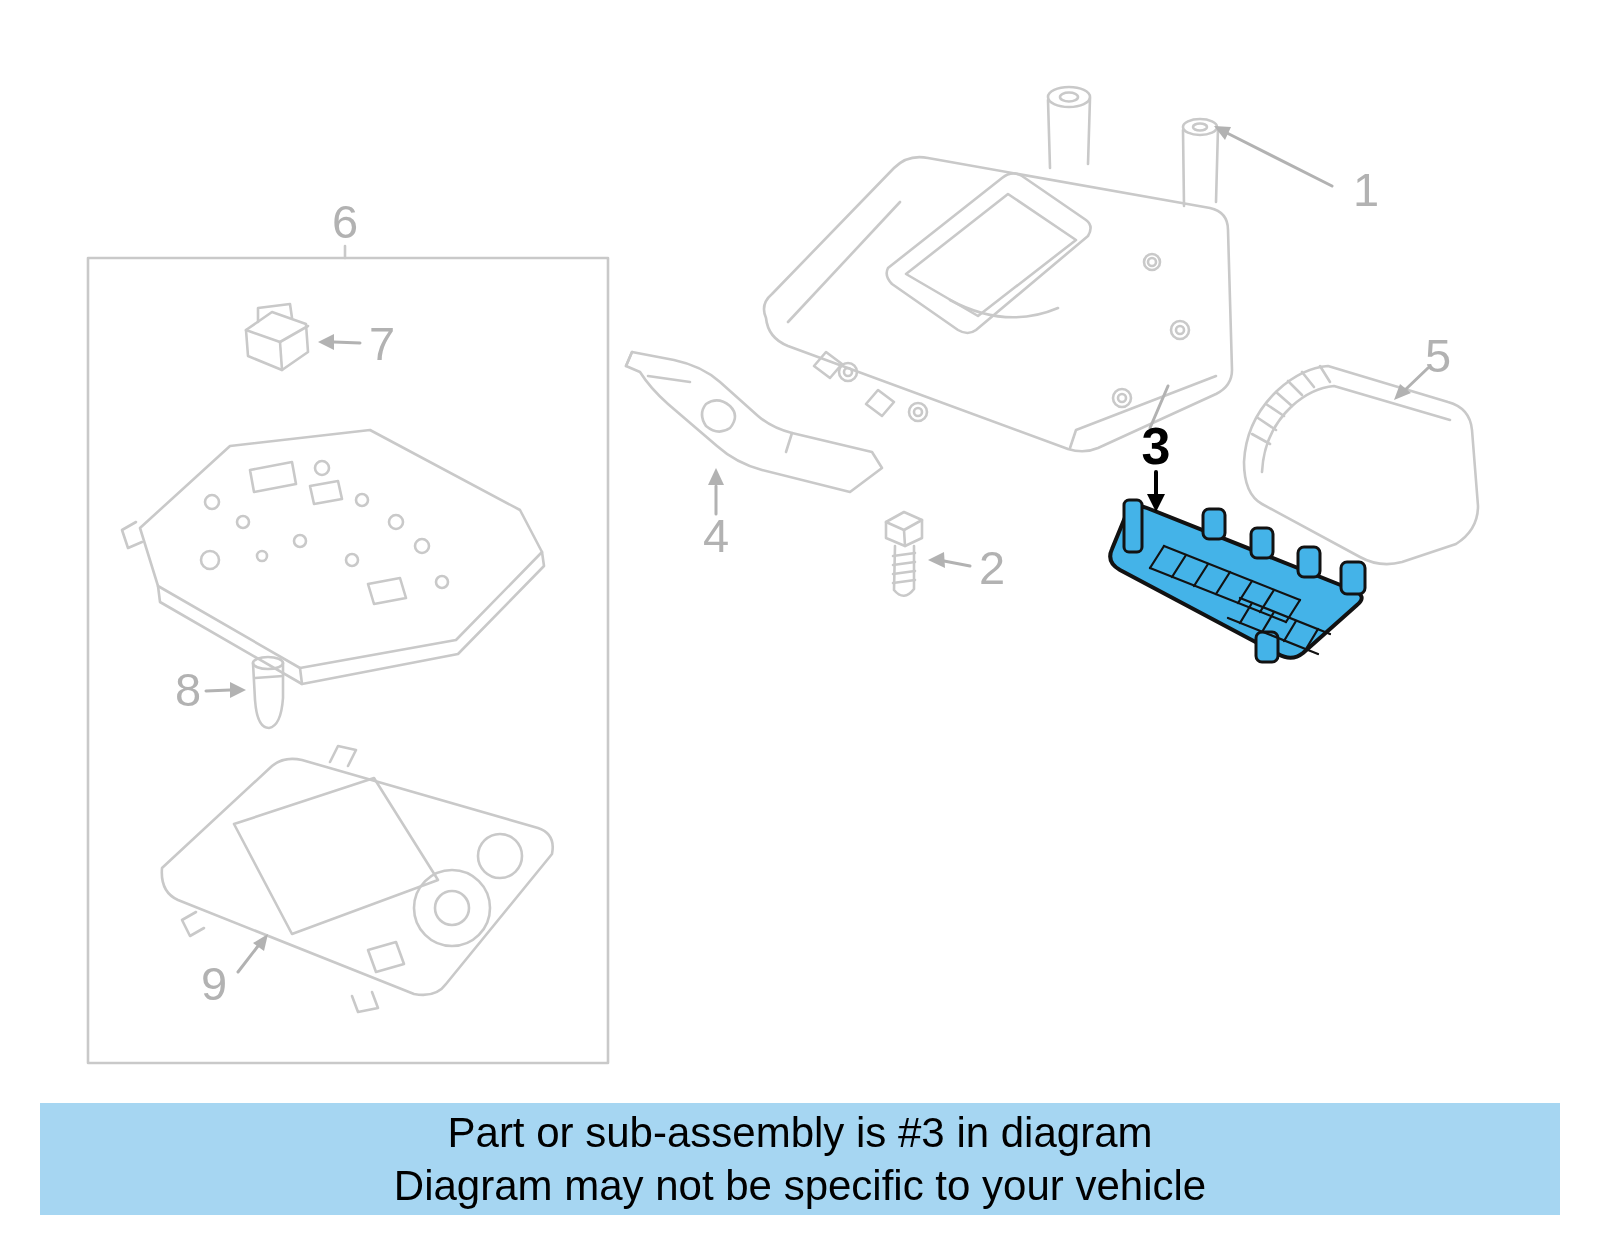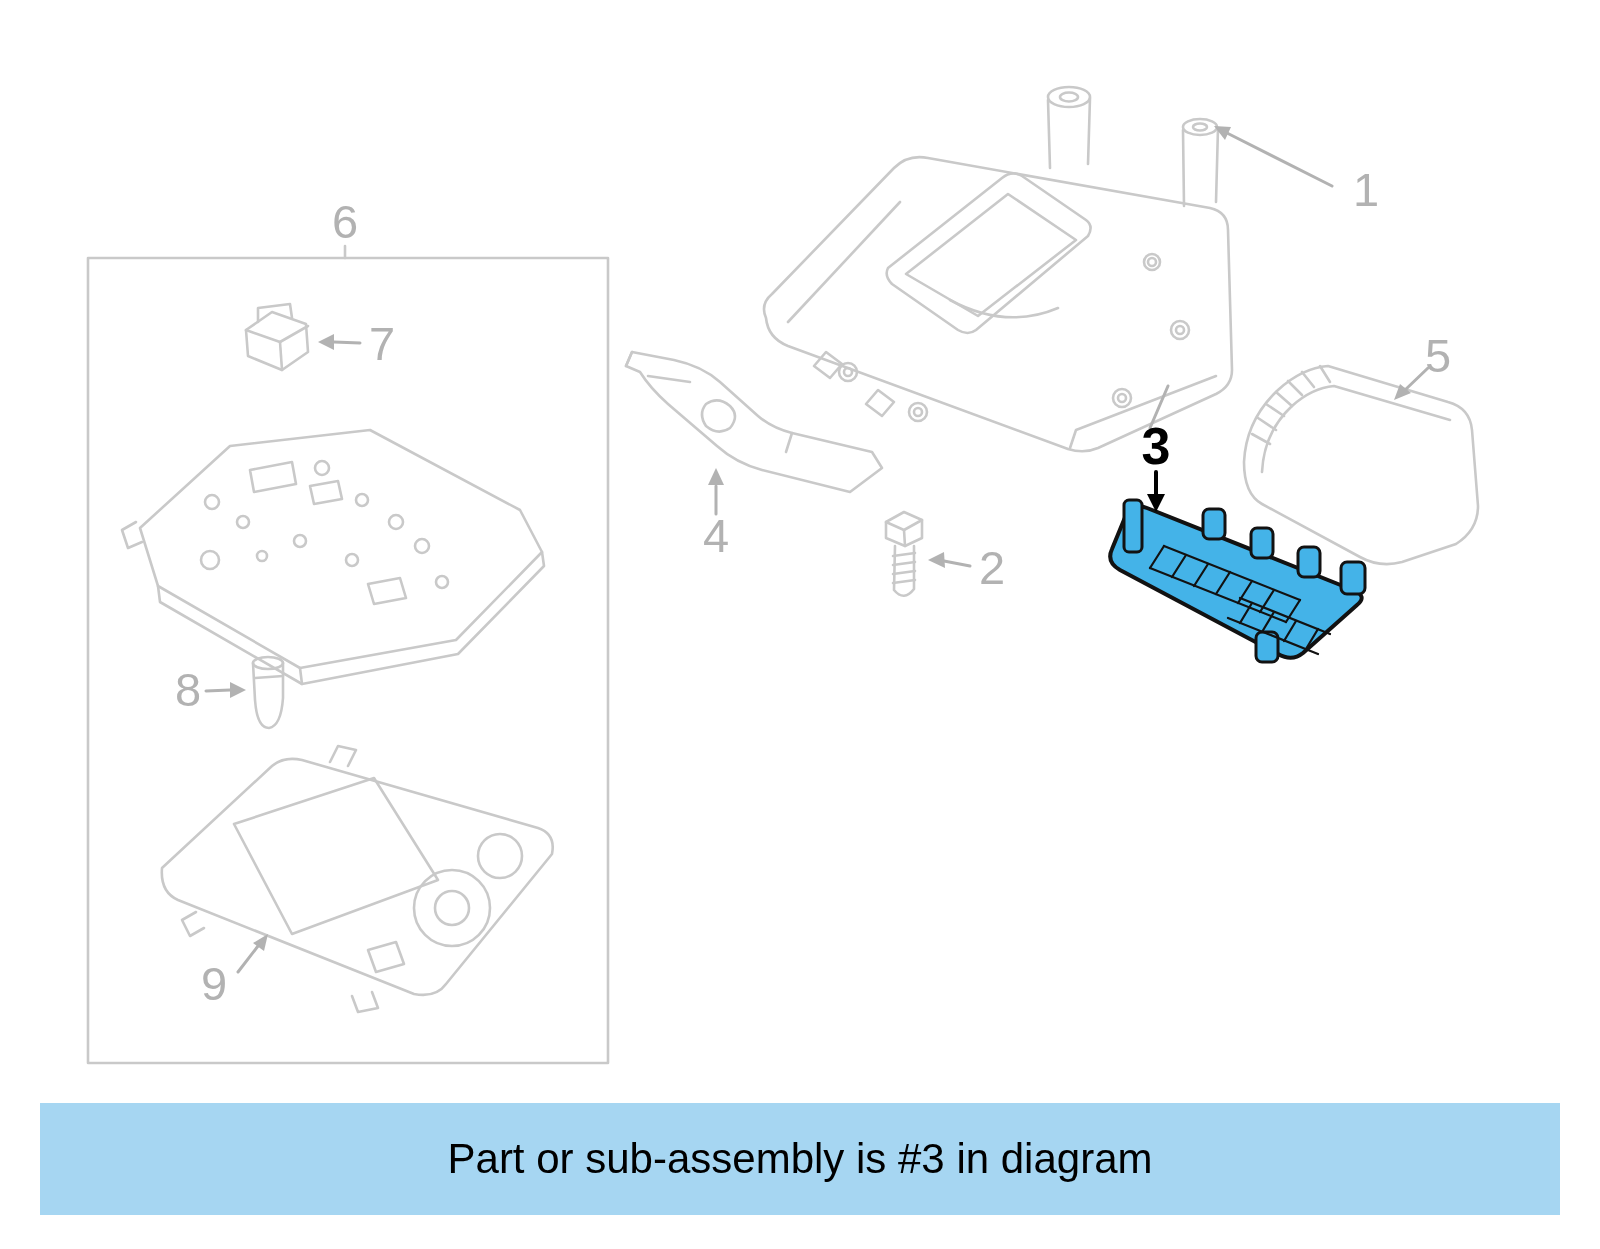--- a/index.html
+++ b/index.html
@@ -221,15 +221,16 @@
     <g>
       <line class="leader" x1="238" y1="972" x2="258" y2="946"></line>
       <polygon class="ah" points="268,934 264,951 253,943"></polygon>
       <text class="callout" x="214" y="1000" text-anchor="middle">9</text>
     </g>
 
   </svg>
 
   <div class="banner">
     <div>Part or sub-assembly is #3 in diagram</div>
+    <div>Diagram may not be specific to your vehicle</div>
   </div>
 
 </div>
 
 </body></html>

